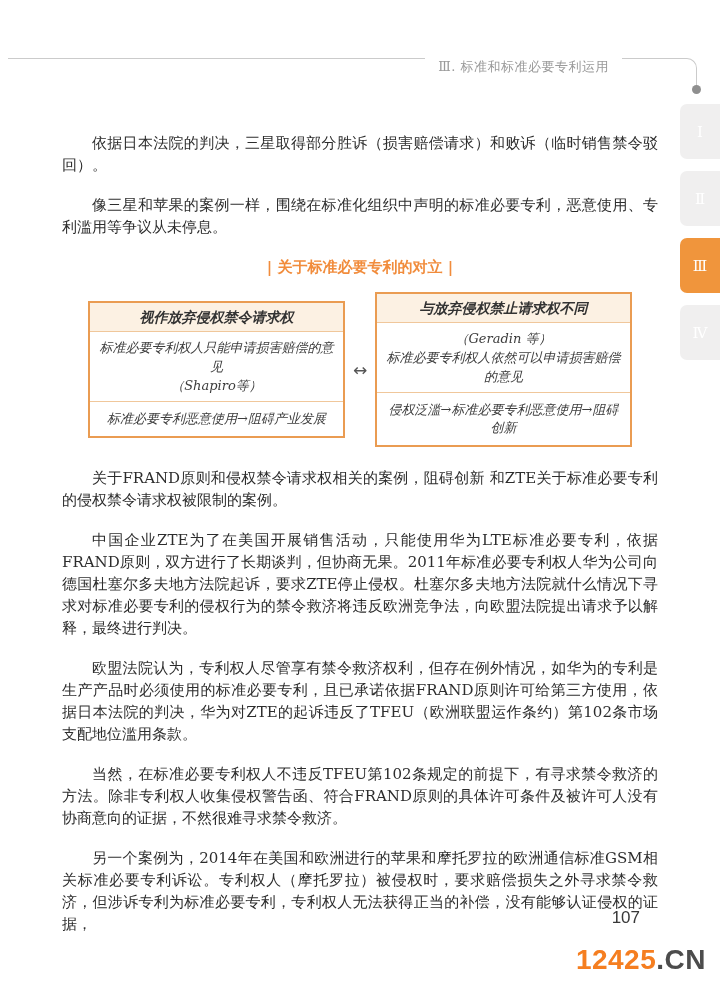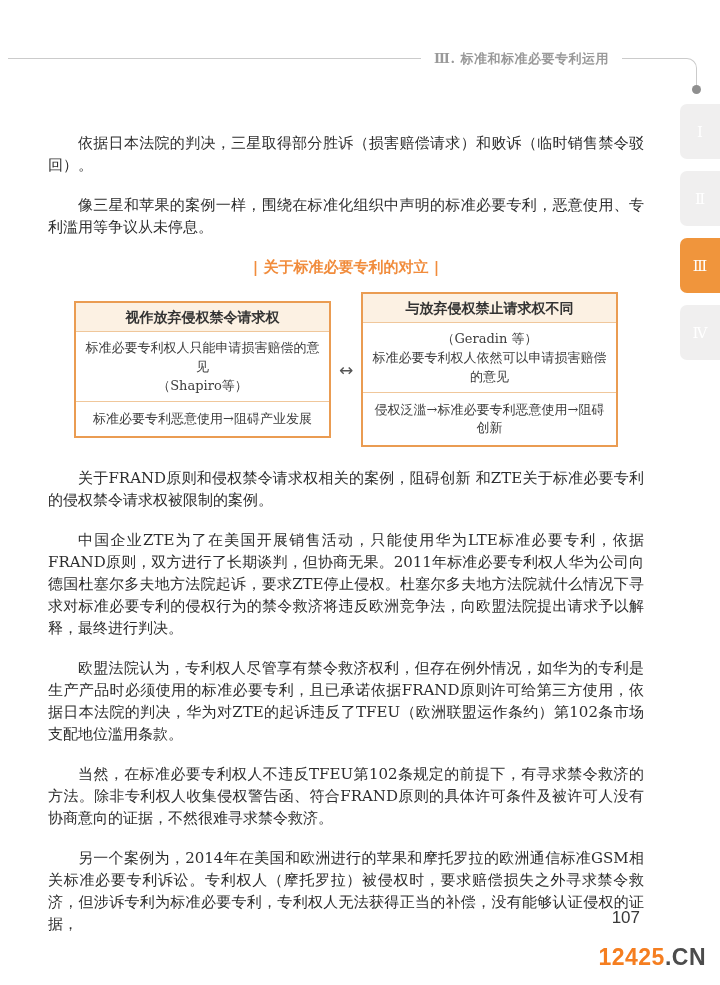--- a/index.html
+++ b/index.html
@@ -5,62 +5,62 @@
   html,body { margin:0; padding:0; }
   body {
     width:720px; height:985px; background:#ffffff; position:relative;
     overflow:hidden; font-family:"DejaVu Serif", serif;
   }
 
   
   .hdr { position:absolute; top:51px; left:8px; right:23px; height:42px;
          display:flex; align-items:flex-start; }
   .hdr-line { flex:1; height:1px; background:#cbcbcb; margin-top:7px; }
-  .hdr-title { margin:0 13px; font-size:13px; line-height:15px; color:#9a9a9a;
-               white-space:nowrap; letter-spacing:0.5px;font-weight:bold; }
+  .hdr-title { margin:8px 13px; font-size:13px; line-height:15px; color:#9a9a9a;
+               white-space:nowrap; letter-spacing:0.5px; }
   .hdr-conn { width:74px; height:31px; margin-top:7px; position:relative;
               border-top:1px solid #cbcbcb; border-right:1px solid #cbcbcb;
               border-top-right-radius:10px; }
   .hdr-conn::after { content:""; position:absolute; right:-5px; bottom:-4px;
               width:9px; height:9px; border-radius:50%; background:#8f8f8f; }
 
   
   .tabs { position:absolute; top:104px; right:0; display:flex;
           flex-direction:column; gap:12px; }
   .tab { width:40px; height:55px; background:#f0efef; color:#ffffff;
          border-radius:7px 0 0 7px; display:flex; align-items:center;
          justify-content:center; font-size:15px; }
   .tab.active { background:#f0953c; }
 
   
-  .content { position:absolute; top:132px; left:48px; width:596px;
+  .content { position:absolute; top:132px; left:62px; width:596px;
              color:#2d2d2d; }
   .content p { margin:0 0 18px; font-size:15px; line-height:22px;
                text-align:justify; text-indent:2em; }
 
   .fig-title { text-align:center; font-size:15px; font-weight:bold;
                color:#f18c3c; margin:8px 0 14px; line-height:22px; }
 
-  .fig-row { display:flex; align-items:center; margin:0 0 20px 26px; }
+  .fig-row { display:flex; align-items:center; margin:0 0 20px 26px;font-style:italic; }
   .fig-box { width:253px; border:2px solid #ea9c52; background:#ffffff; }
   .fig-box-header { background:#fcf1e3; border-bottom:1px solid #f0c79b;
                text-align:center; font-weight:bold; font-size:14px;
                color:#333333; padding:5px 4px; line-height:18px; }
   .fig-box-row1 { border-bottom:1px solid #f0c79b; padding:6px 8px;
                text-align:center; font-size:13px; line-height:19px; color:#3c3c3c; }
   .fig-box-row2 { padding:8px 6px; text-align:center; font-size:13px;
                line-height:18px; color:#3c3c3c; }
   .fig-arrow { width:30px; text-align:center; font-size:17px; color:#555555;
                flex:none; font-family:"DejaVu Sans", sans-serif; }
 
   
   .page-num { position:absolute; top:908px; right:80px; font-size:17px;
               font-weight:normal; color:#383838;
               font-family:"Liberation Sans", sans-serif; }
-  .logo { position:absolute; top:944px; right:14px; font-size:23px;
+  .logo { position:absolute; top:944px; right:14px; font-size:28px;
           font-weight:bold; letter-spacing:0.5px;
           font-family:"Liberation Sans", sans-serif; }
   .logo .pfx { color:#f57e20; }
   .logo .sfx { color:#4c4c4c; }
 </style>
 </head>
 <body>
 
 <div class="hdr">
   <div class="hdr-line"></div>

